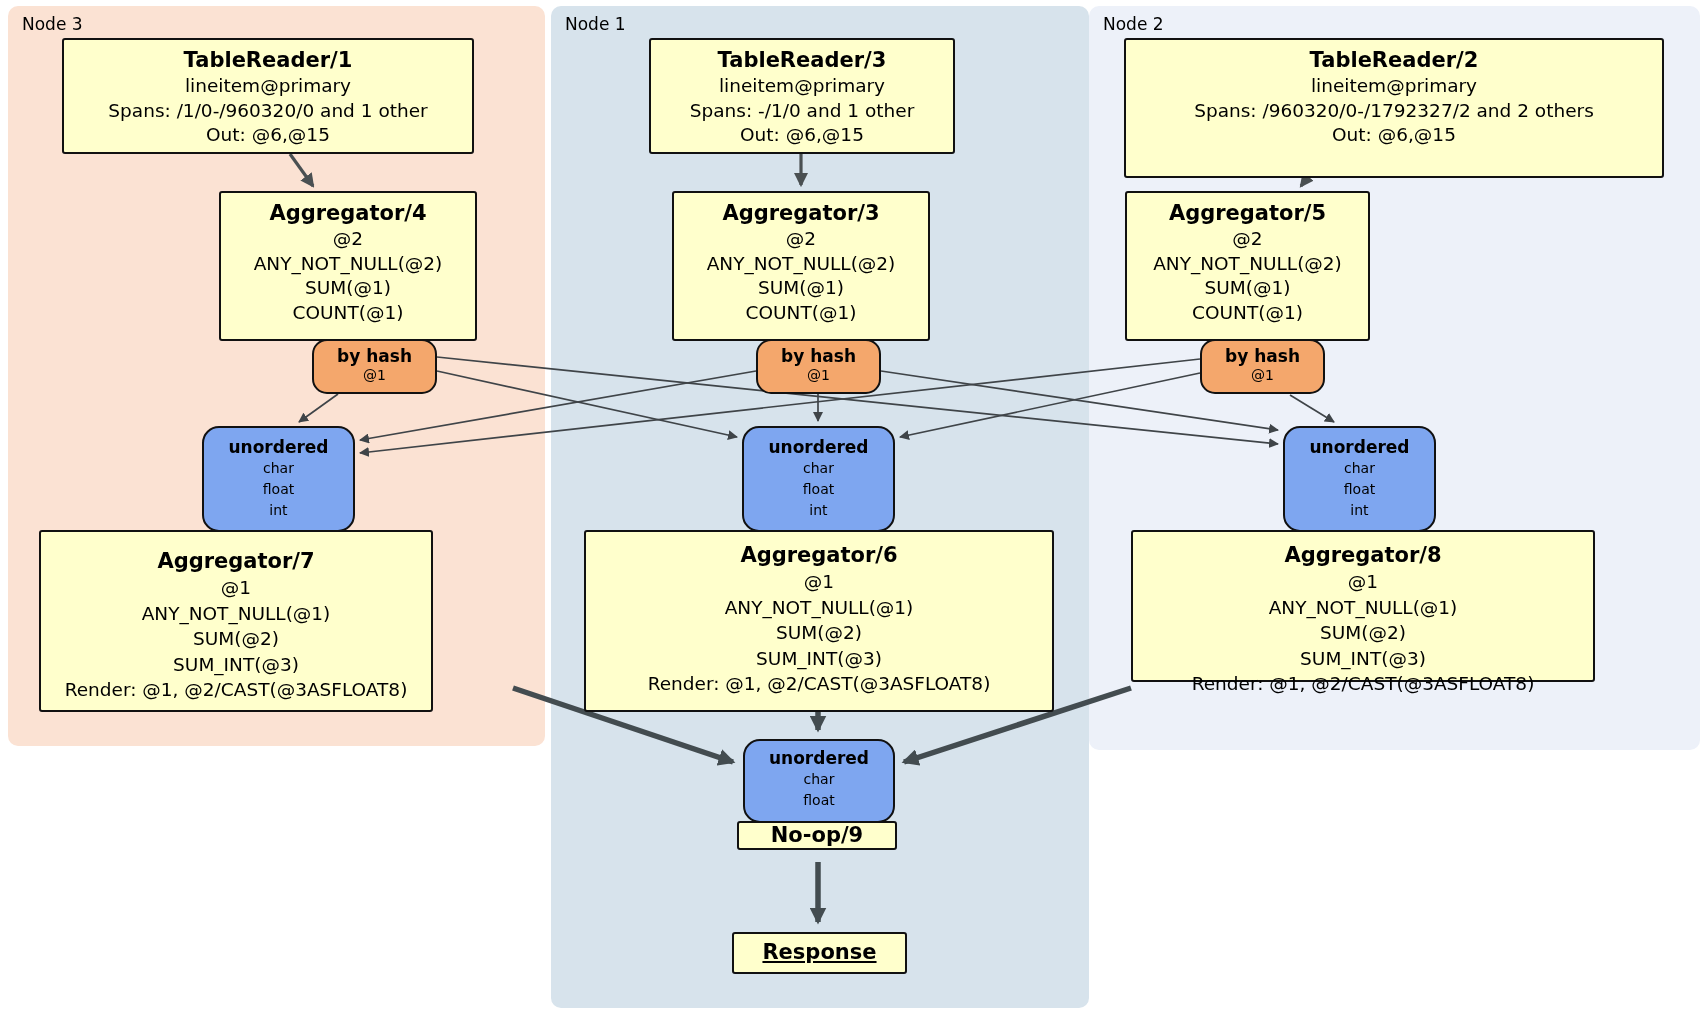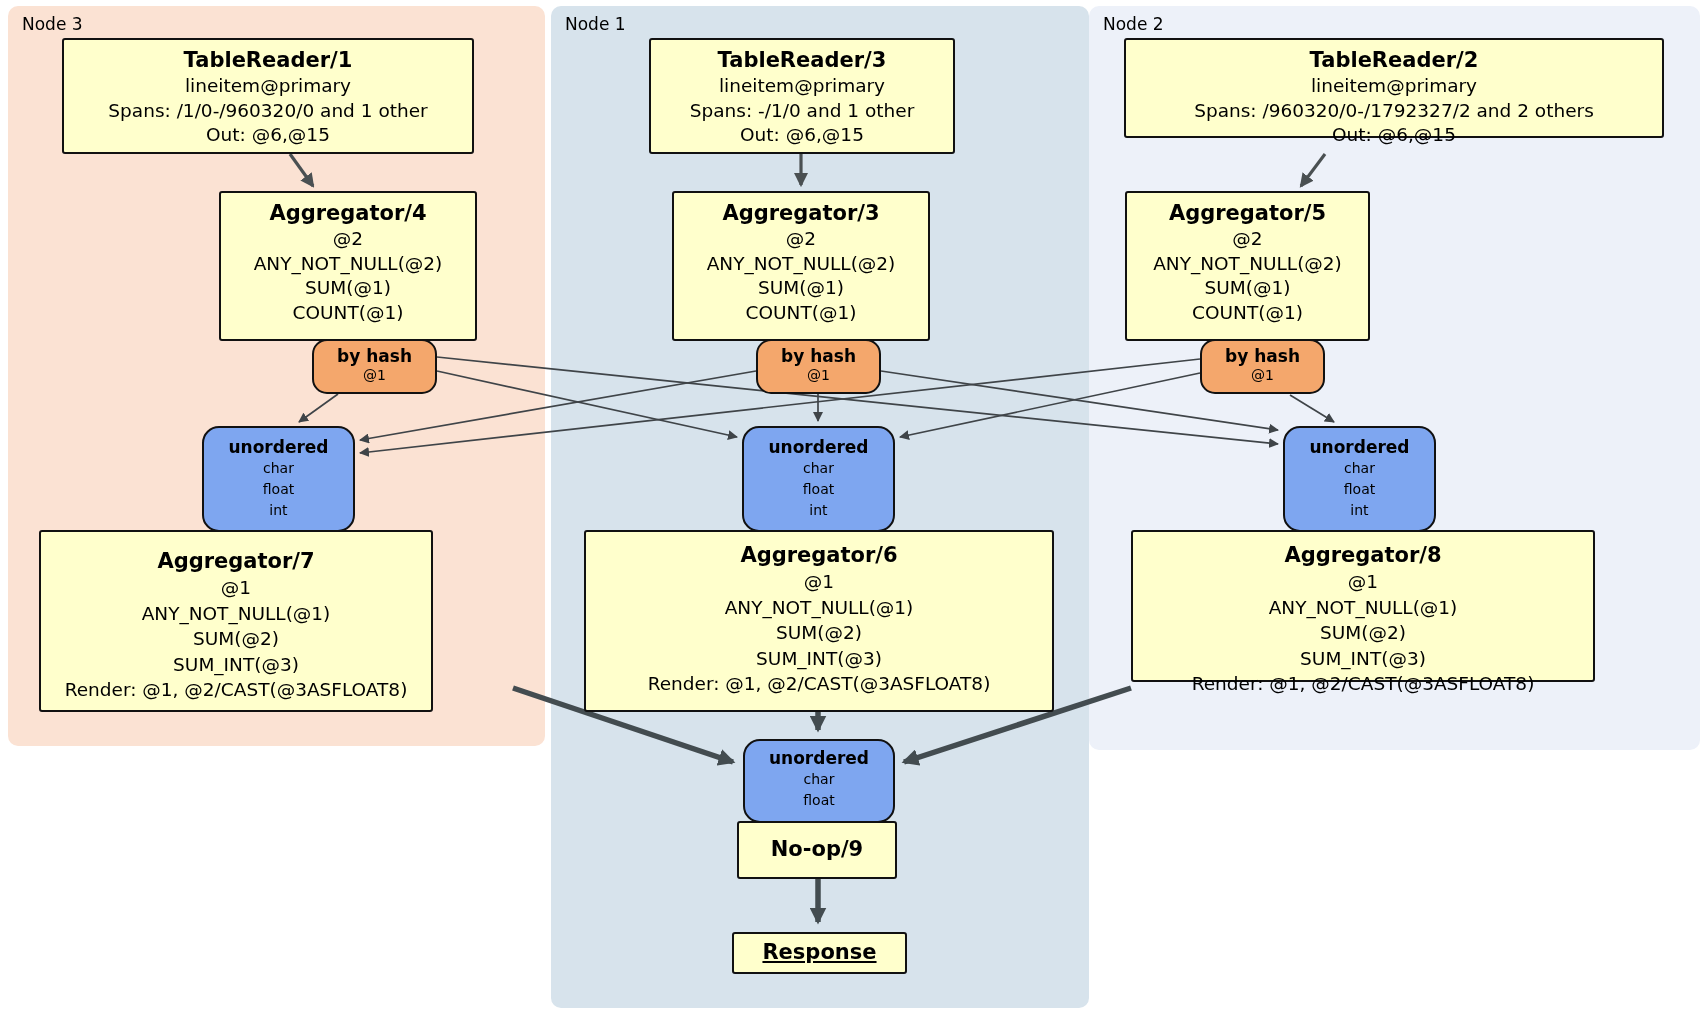--- a/index.html
+++ b/index.html
@@ -18,21 +18,21 @@
   .e-mid{stroke:#4a5052;stroke-width:3.2;fill:none;}
   .e-thick{stroke:#434c50;stroke-width:5.5;fill:none;}
 
   .proc{position:absolute;z-index:3;background:#ffffcc;border:2px solid #111;
         border-radius:3px;text-align:center;box-sizing:border-box;padding-top:7px;}
   .proc .t{font-weight:bold;font-size:21px;line-height:1.3;}
   .proc .l{font-size:18.5px;line-height:1.33;}
 
   #tr-n3{left:62px;top:38px;width:412px;height:116px;}
   #tr-n1{left:649px;top:38px;width:306px;height:116px;}
-  #tr-n2{left:1124px;top:38px;width:540px;height:100px;}
+  #tr-n2{left:1124px;top:38px;width:540px;height:140px;}
 
   #agg-pre-n3{left:219px;top:191px;width:258px;height:150px;}
   #agg-pre-n1{left:672px;top:191px;width:258px;height:150px;}
   #agg-pre-n2{left:1125px;top:191px;width:245px;height:150px;}
 
   #agg-fin-n3{left:39px;top:530px;width:394px;height:182px;padding-top:16px;}
   #agg-fin-n1{left:584px;top:530px;width:470px;height:182px;padding-top:10px;}
   #agg-fin-n2{left:1131px;top:530px;width:464px;height:152px;padding-top:10px;}
   .agg-fin .l{line-height:1.38;}
 
@@ -46,21 +46,21 @@
 
   .sync{position:absolute;z-index:4;background:#7ea6f0;border:2px solid #111;
         border-radius:17px;text-align:center;box-sizing:border-box;padding-top:8px;}
   .sync .t{font-weight:bold;font-size:17px;line-height:1.3;}
   .sync .l{font-size:14px;line-height:1.5;}
   #sync-n3{left:202px;top:426px;width:153px;height:106px;}
   #sync-n1{left:742px;top:426px;width:153px;height:106px;}
   #sync-n2{left:1283px;top:426px;width:153px;height:106px;}
   #sync-out{left:743px;top:739px;width:152px;height:84px;padding-top:6px;}
 
-  #noop{left:737px;top:821px;width:160px;height:58px;display:flex;align-items:center;justify-content:center;padding:12px;}
+  #noop{left:737px;top:821px;width:160px;height:29px;display:flex;align-items:center;justify-content:center;padding:12px;}
   #noop .t{font-size:21px;}
   #response{left:732px;top:932px;width:175px;height:42px;display:flex;align-items:center;justify-content:center;padding:0;}
   #response .t{font-size:21px;text-decoration:underline;}
 </style>
 </head>
 <body>
 
 <div class="canvas">
 
   <div class="region" id="region-n3">

